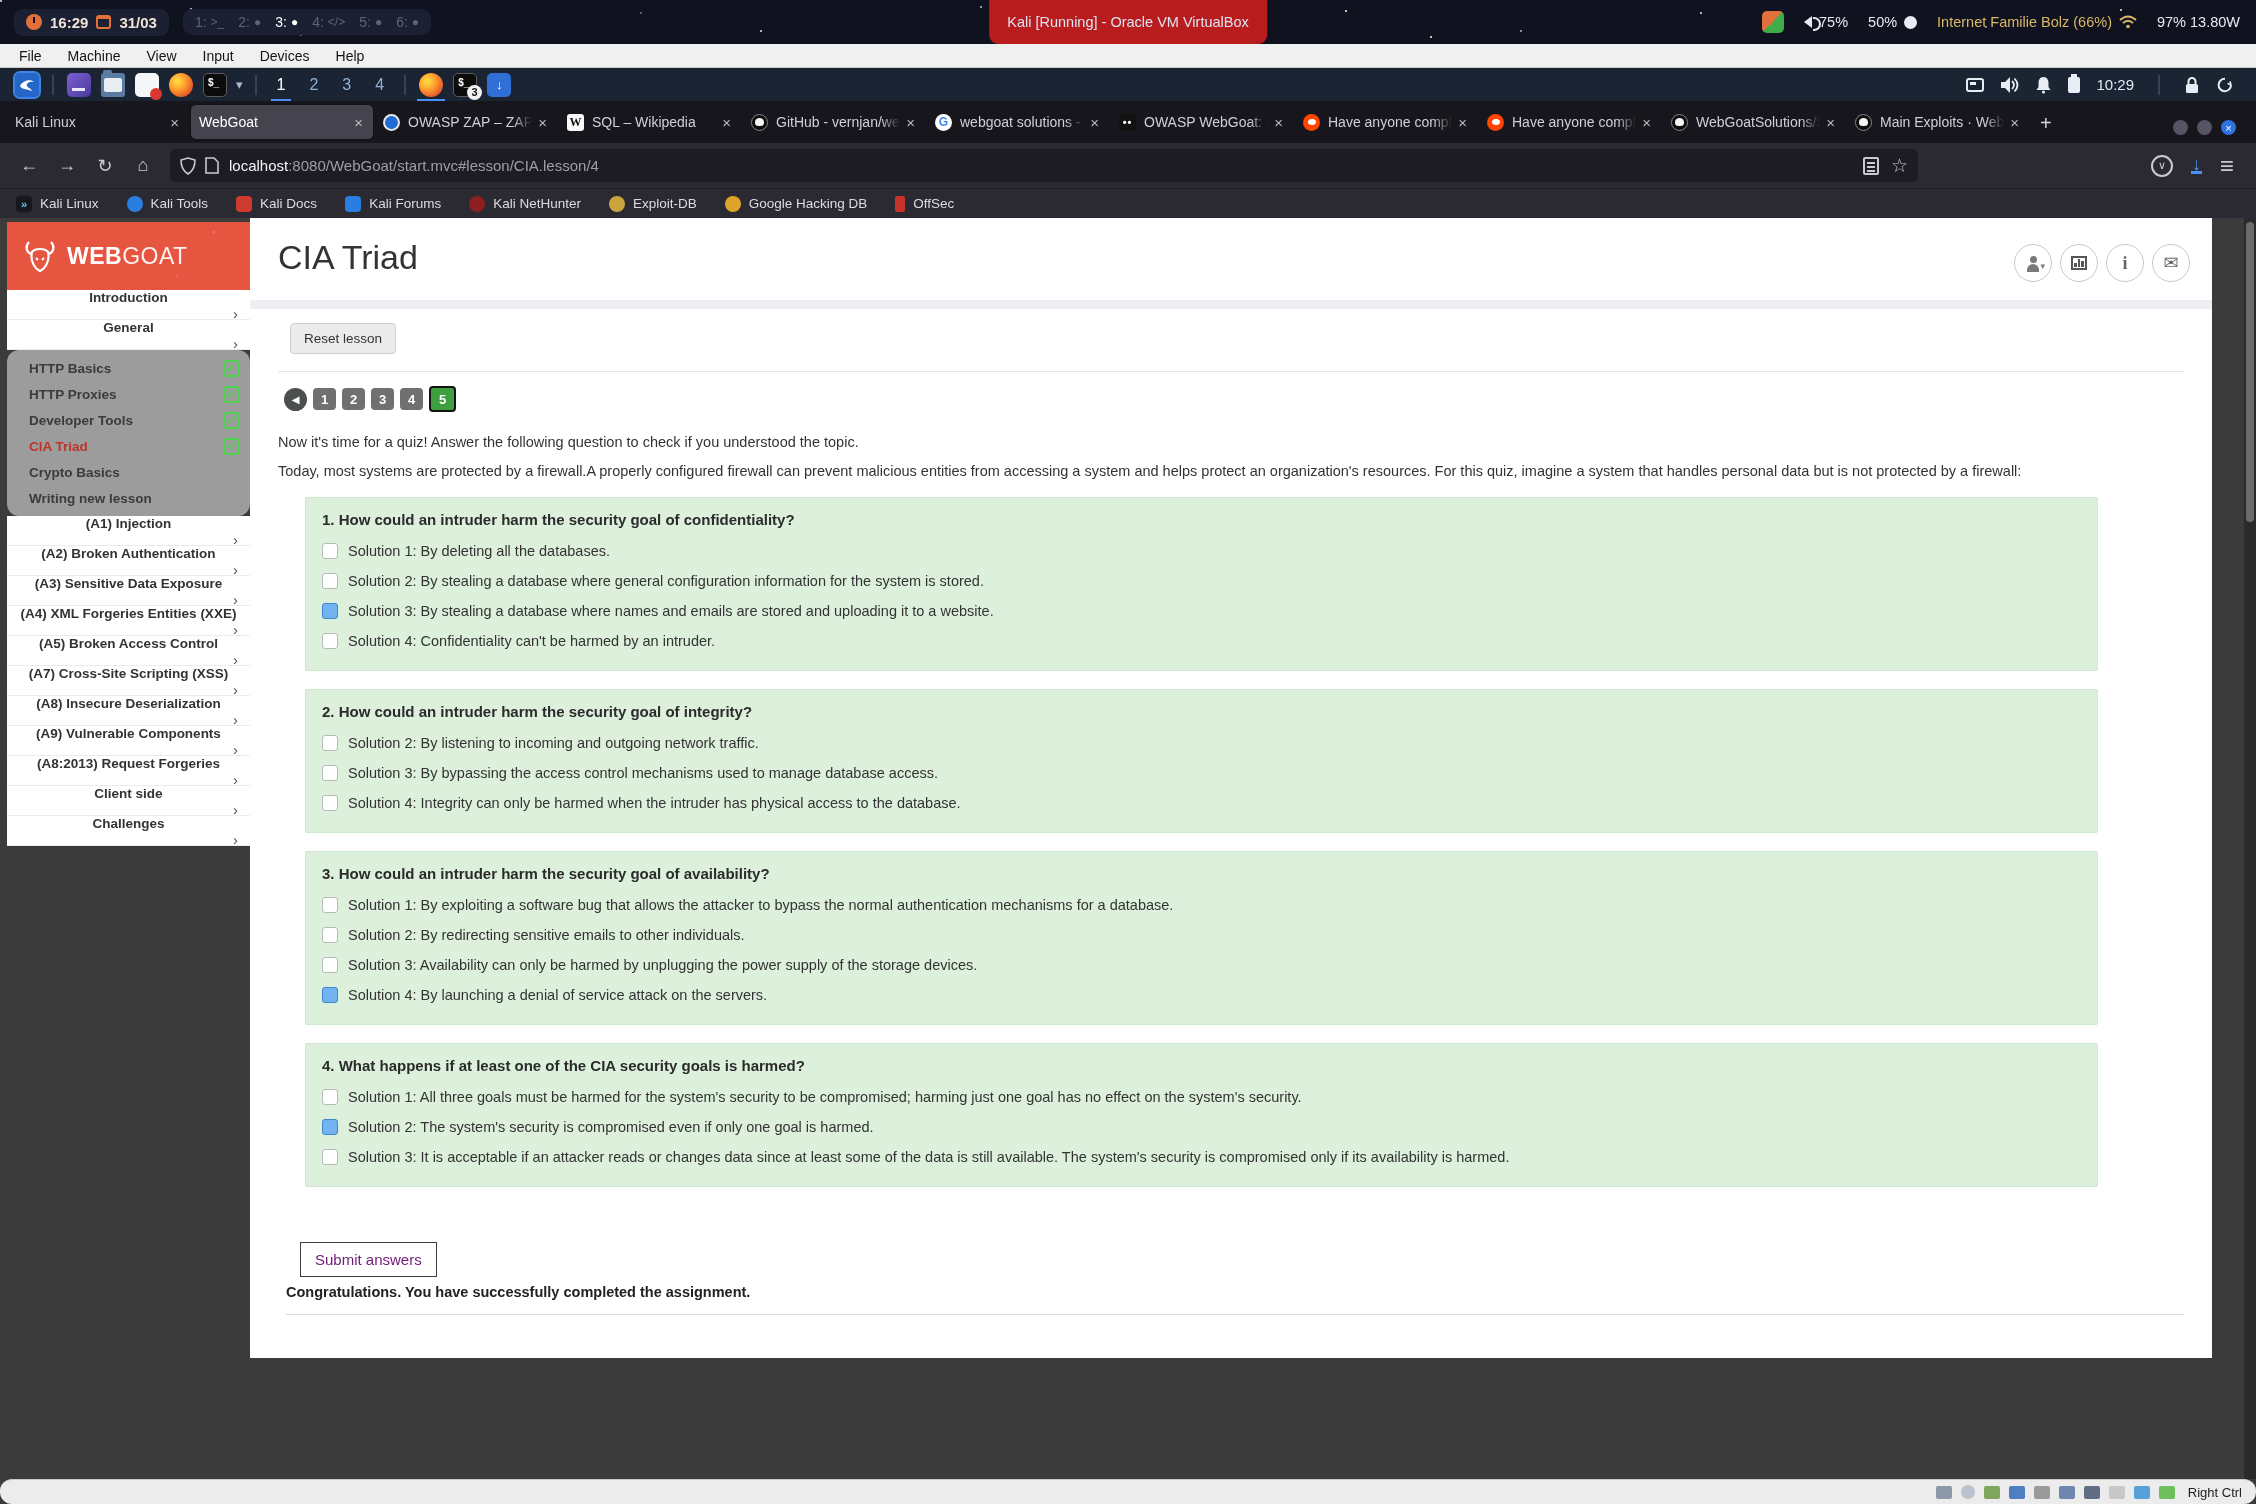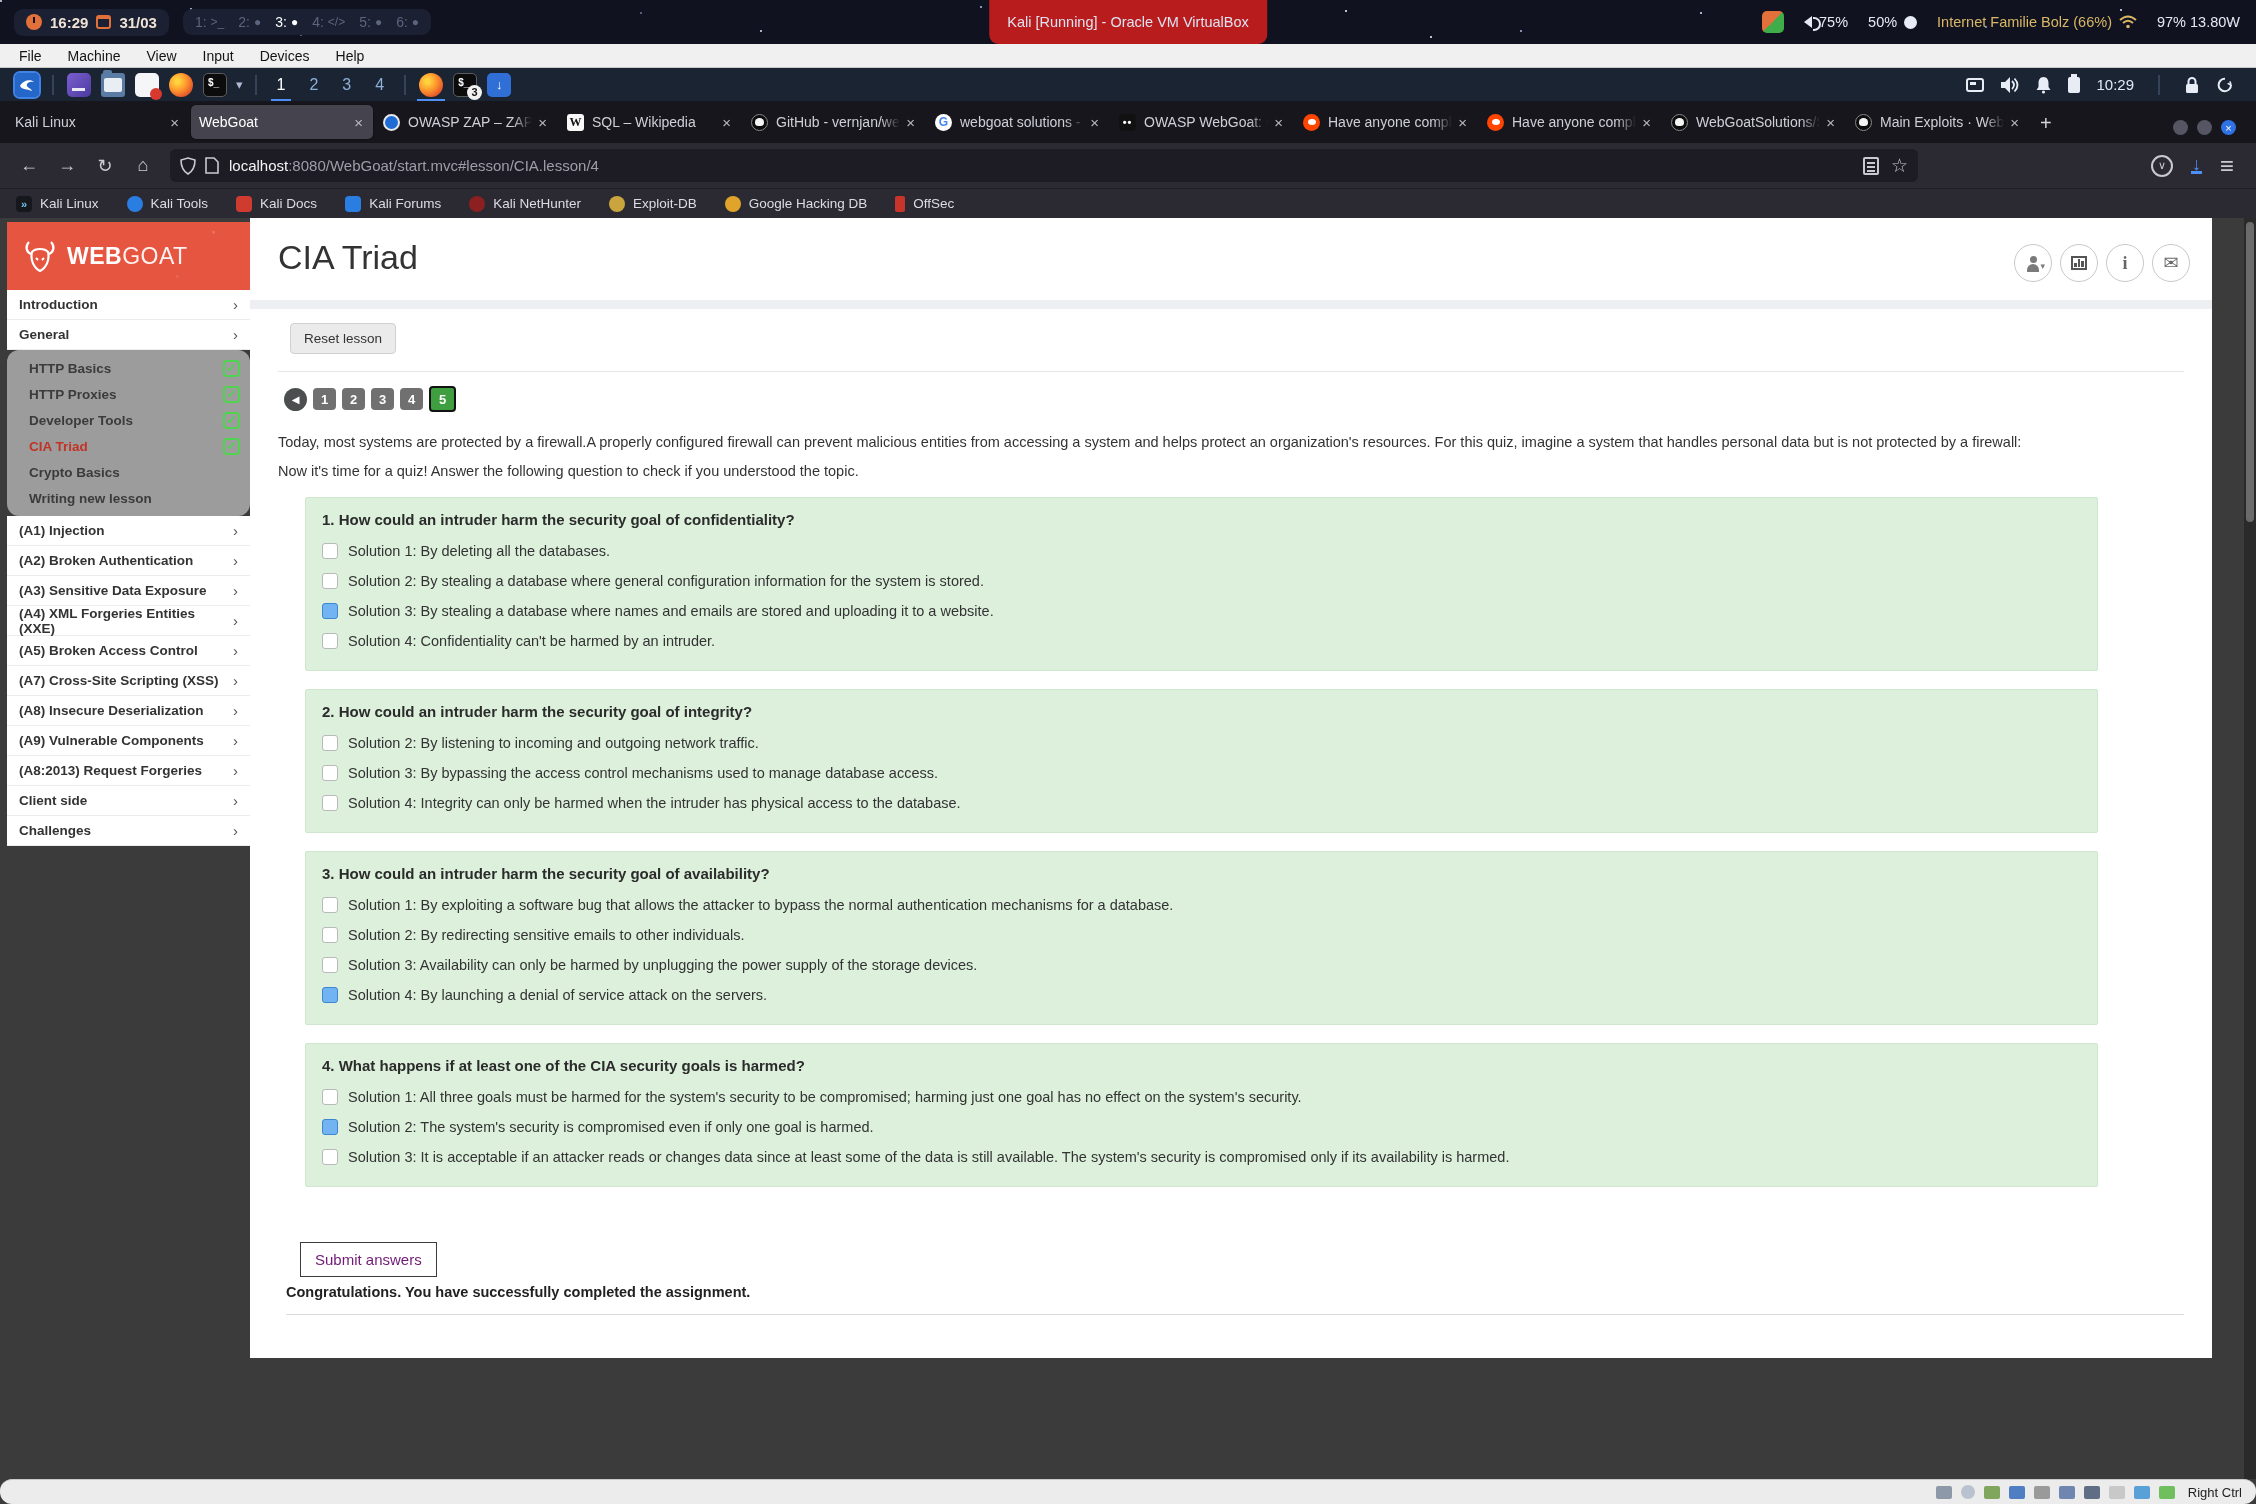--- a/index.html
+++ b/index.html
@@ -142,21 +142,21 @@
   .pg-scrollbar .thumb { position:absolute; left:2px; top:4px; width:8px; height:300px; background:#6b6b6b; border-radius:4px; }
 
   
   .sidebar { position:absolute; left:7px; top:4px; width:243px; }
   .sb-head { height:68px; background:#e65540; display:flex; align-items:center; padding-left:16px; gap:10px;
     background-image:radial-gradient(circle at 85% 15%, rgba(255,255,255,.16) 0 1px, transparent 2px),
       radial-gradient(circle at 70% 80%, rgba(255,255,255,.10) 0 1px, transparent 2px); }
   .brand { color:#fff; font-size:23px; letter-spacing:.5px; }
   .brand b { font-weight:bold; } .brand span { font-weight:normal; opacity:.92; }
   .sb-item { height:30px; background:#fff; border-bottom:1px solid #ececec; display:flex; align-items:center;
-    padding:0 12px; font-size:13.5px; font-weight:bold; color:#333; }
+    padding:0 12px; font-size:13.5px; font-weight:bold; color:#333;flex-direction:column; }
   .sb-item .chev { margin-left:auto; color:#555; font-size:15px; font-weight:normal; }
   .sb-sub { background:#9c9c9c; padding:5px 0;border-radius:12px; }
   .sb-sub-item { height:26px; display:flex; align-items:center; padding:0 10px 0 22px;
     font-size:13.5px; font-weight:bold; color:#3b3b3b; }
   .sb-sub-item.active { color:#c03427; }
   .done-check { margin-left:auto; width:17px; height:17px; border:2px solid #4ed44e; border-radius:4px;
     color:#4ed44e; font-size:12px; font-weight:bold; display:flex; align-items:center; justify-content:center; background:transparent; }
 
   
   .content { position:absolute; left:250px; top:0; width:1962px; height:1140px; background:#fff; }
@@ -573,22 +573,22 @@
 
       <div class="pager">
         <span class="pg-prev">◀</span>
         <span class="pg-num">1</span>
         <span class="pg-num">2</span>
         <span class="pg-num">3</span>
         <span class="pg-num">4</span>
         <span class="pg-num active">5</span>
       </div>
 
+      <p class="intro">Now it's time for a quiz! Answer the following question to check if you understood the topic.</p>
       <p class="intro">Today, most systems are protected by a firewall.A properly configured firewall can prevent malicious entities from accessing a system and helps protect an organization's resources. For this quiz, imagine a system that handles personal data but is not protected by a firewall:</p>
-      <p class="intro">Now it's time for a quiz! Answer the following question to check if you understood the topic.</p>
 
       
       <div class="qpanel">
         <div class="q-title">1. How could an intruder harm the security goal of confidentiality?</div>
         <label class="sol-row">
           <span class="cb" data-checked="false"></span>
           <span class="sol-text">Solution 1: By deleting all the databases.</span>
           </label>
         <label class="sol-row">
           <span class="cb" data-checked="false"></span>

